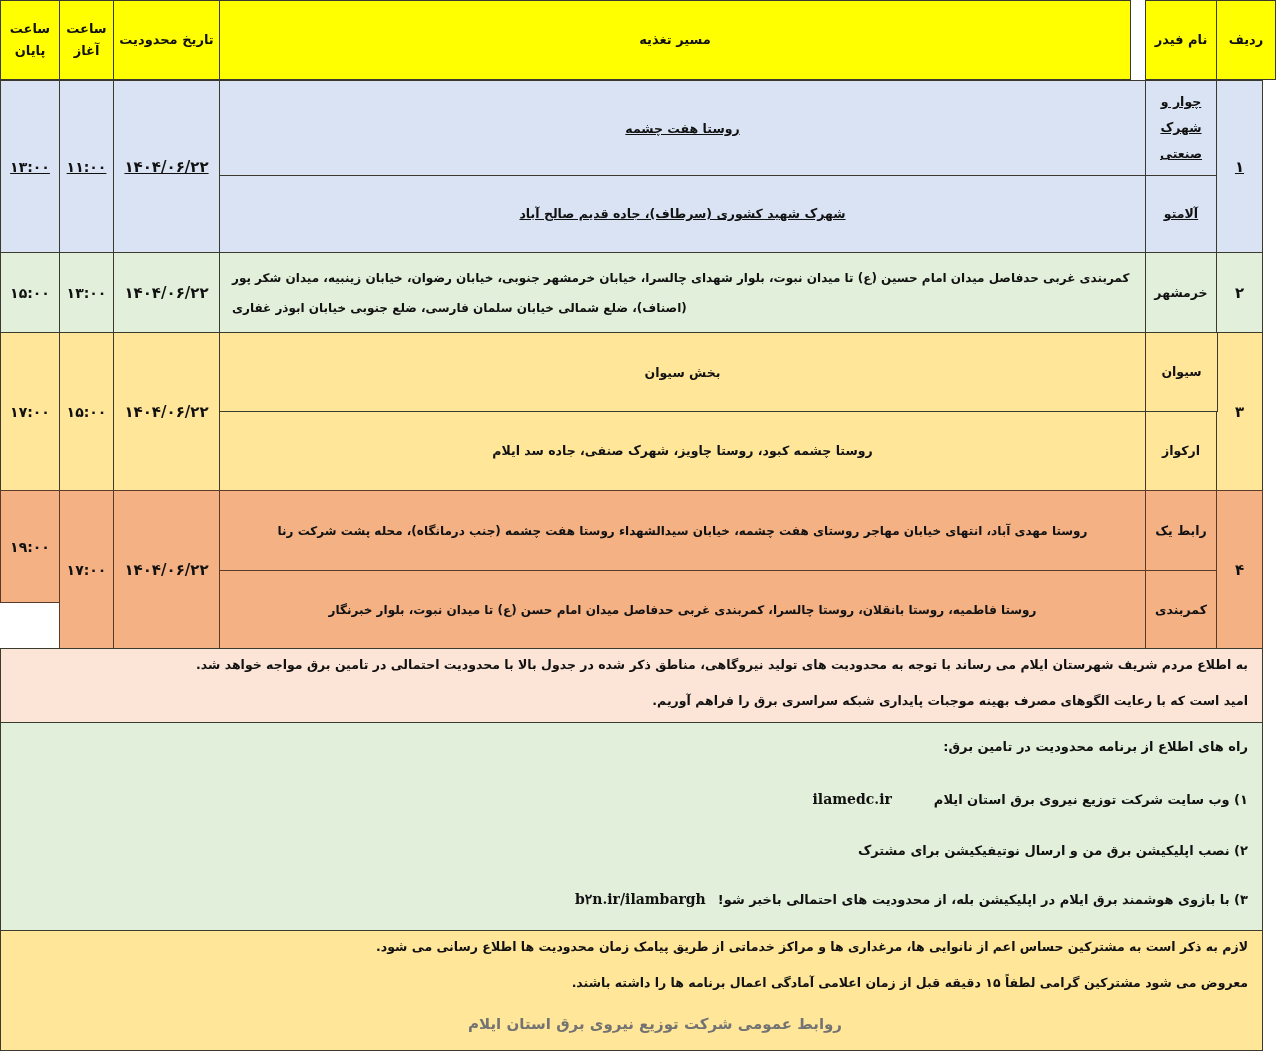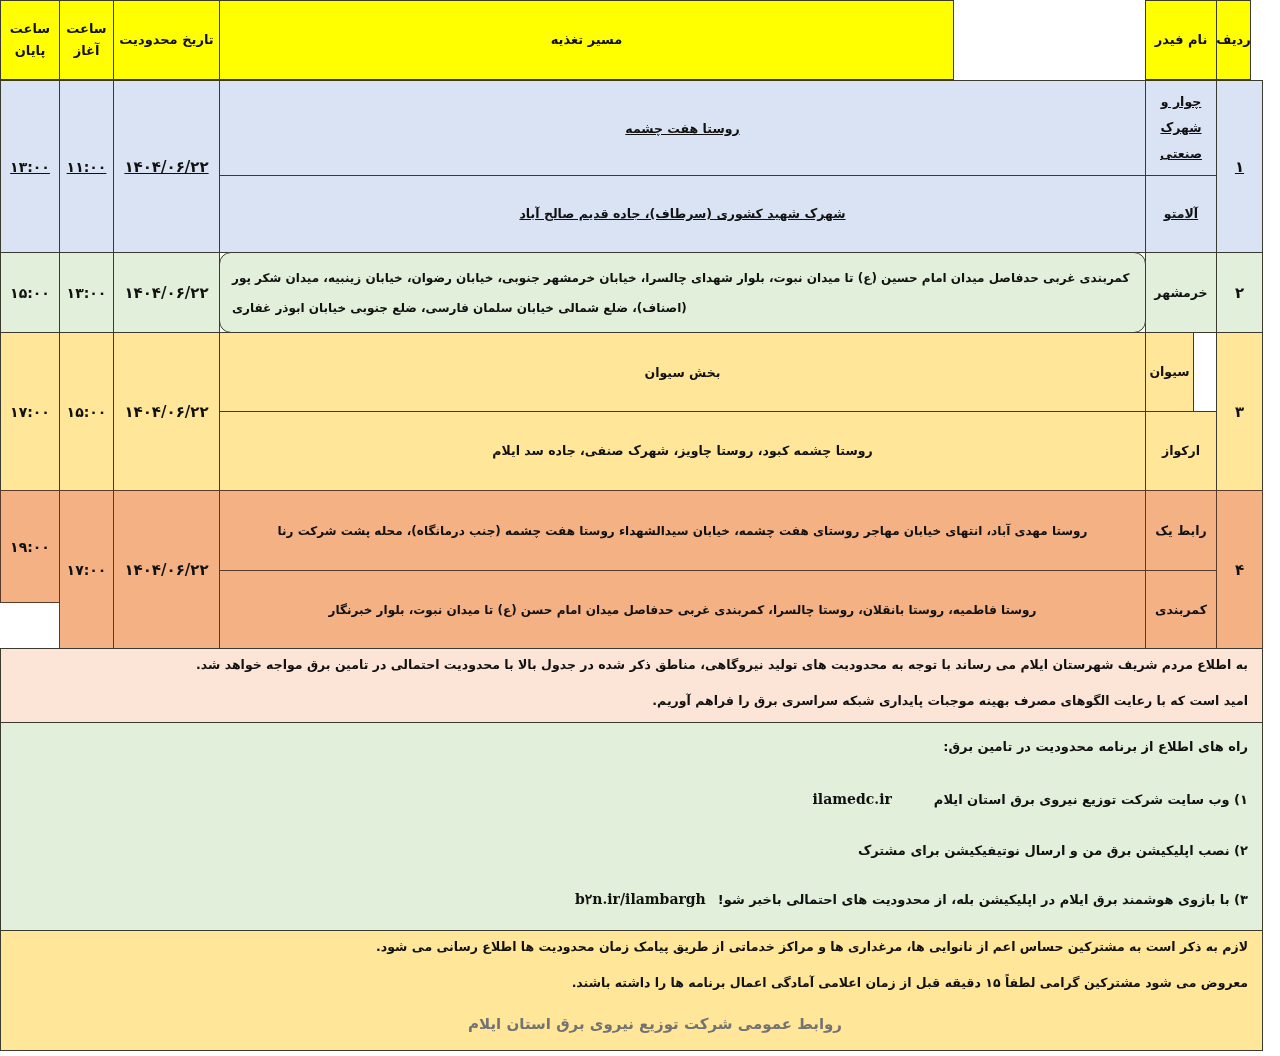--- a/index.html
+++ b/index.html
@@ -21,27 +21,27 @@
     .footer { background: #ffe699; }
     .line { position: absolute; right: 14px; font-size: 13px; white-space: nowrap; }
     .latin { font-family: "DejaVu Serif", serif; font-size: 14px; direction: ltr; unicode-bidi: isolate; }
     .signature { color: #737373; font-size: 15px; }
   </style>
 </head>
 <body>
 
 <div class="sheet">
 
-  <div class="cell hdr" style="left:1216px; top:0; width:35px; height:80px;">
+  <div class="cell hdr" style="left:1216px; top:0; width:60px; height:80px;">
     <span>ردیف</span>
   </div>
   <div class="cell hdr" style="left:1145px; top:0; width:72px; height:80px;">
     <span>نام فیدر</span>
   </div>
-  <div class="cell hdr" style="left:219px; top:0; width:735px; height:80px;">
+  <div class="cell hdr" style="left:219px; top:0; width:912px; height:80px;">
     <span>مسیر تغذیه</span>
   </div>
   <div class="cell hdr" style="left:113px; top:0; width:107px; height:80px;">
     <span>تاریخ محدودیت</span>
   </div>
   <div class="cell hdr" style="left:59px; top:0; width:55px; height:80px; flex-direction:column;">
     <span>ساعت</span>
     <span>آغاز</span>
   </div>
   <div class="cell hdr" style="left:0; top:0; width:60px; height:80px; flex-direction:column;">
@@ -75,38 +75,38 @@
   <div class="cell r1 time" style="left:0; top:80px; width:60px; height:173px;">
     <span>۱۳:۰۰</span>
   </div>
 
   <div class="cell r2 num" style="left:1216px; top:252px; width:47px; height:81px;">
     <span>۲</span>
   </div>
   <div class="cell r2 txt" style="left:1145px; top:252px; width:72px; height:81px; padding:0 4px;">
     <span>خرمشهر</span>
   </div>
-  <div class="cell r2 txt" style="left:219px; top:252px; width:927px; height:81px; flex-direction:column; align-items:flex-end; justify-content:center; padding-right:22px; line-height:30px;border-radius:12px;">
+  <div class="cell r2 txt" style="left:219px; top:252px; width:927px; height:81px; flex-direction:column; align-items:flex-end; justify-content:center; padding-right:22px; line-height:30px;">
     <span style="font-size:12px; white-space:nowrap;">کمربندی غربی حدفاصل میدان امام حسین (ع) تا میدان نبوت،  بلوار شهدای چالسرا، خیابان خرمشهر جنوبی، خیابان رضوان، خیابان زینبیه، میدان شکر پور</span>
     <span style="font-size:12px; white-space:nowrap;">(اصناف)، ضلع شمالی خیابان سلمان فارسی،  ضلع جنوبی خیابان ابوذر غفاری</span>
   </div>
   <div class="cell r2 num" style="left:113px; top:252px; width:107px; height:81px;">
     <span>۱۴۰۴/۰۶/۲۲</span>
   </div>
   <div class="cell r2 time" style="left:59px; top:252px; width:55px; height:81px;">
     <span>۱۳:۰۰</span>
   </div>
   <div class="cell r2 time" style="left:0; top:252px; width:60px; height:81px;">
     <span>۱۵:۰۰</span>
   </div>
 
   <div class="cell r3 num" style="left:1216px; top:332px; width:47px; height:159px;">
     <span>۳</span>
   </div>
-  <div class="cell r3 txt" style="left:1145px; top:332px; width:49px; height:80px; padding:0 8px;">
+  <div class="cell r3 txt" style="left:1145px; top:332px; width:73px; height:80px; padding:0 8px;">
     <span>سیوان</span>
   </div>
   <div class="cell r3 txt" style="left:219px; top:332px; width:927px; height:80px; align-items:flex-start; padding-top:28px;">
     <span>بخش سیوان</span>
   </div>
   <div class="cell r3 txt" style="left:1145px; top:411px; width:72px; height:80px; padding:0 4px;">
     <span>ارکواز</span>
   </div>
   <div class="cell r3 txt" style="left:219px; top:411px; width:927px; height:80px;">
     <span>روستا چشمه کبود، روستا چاویز، شهرک صنفی، جاده سد ایلام</span>

